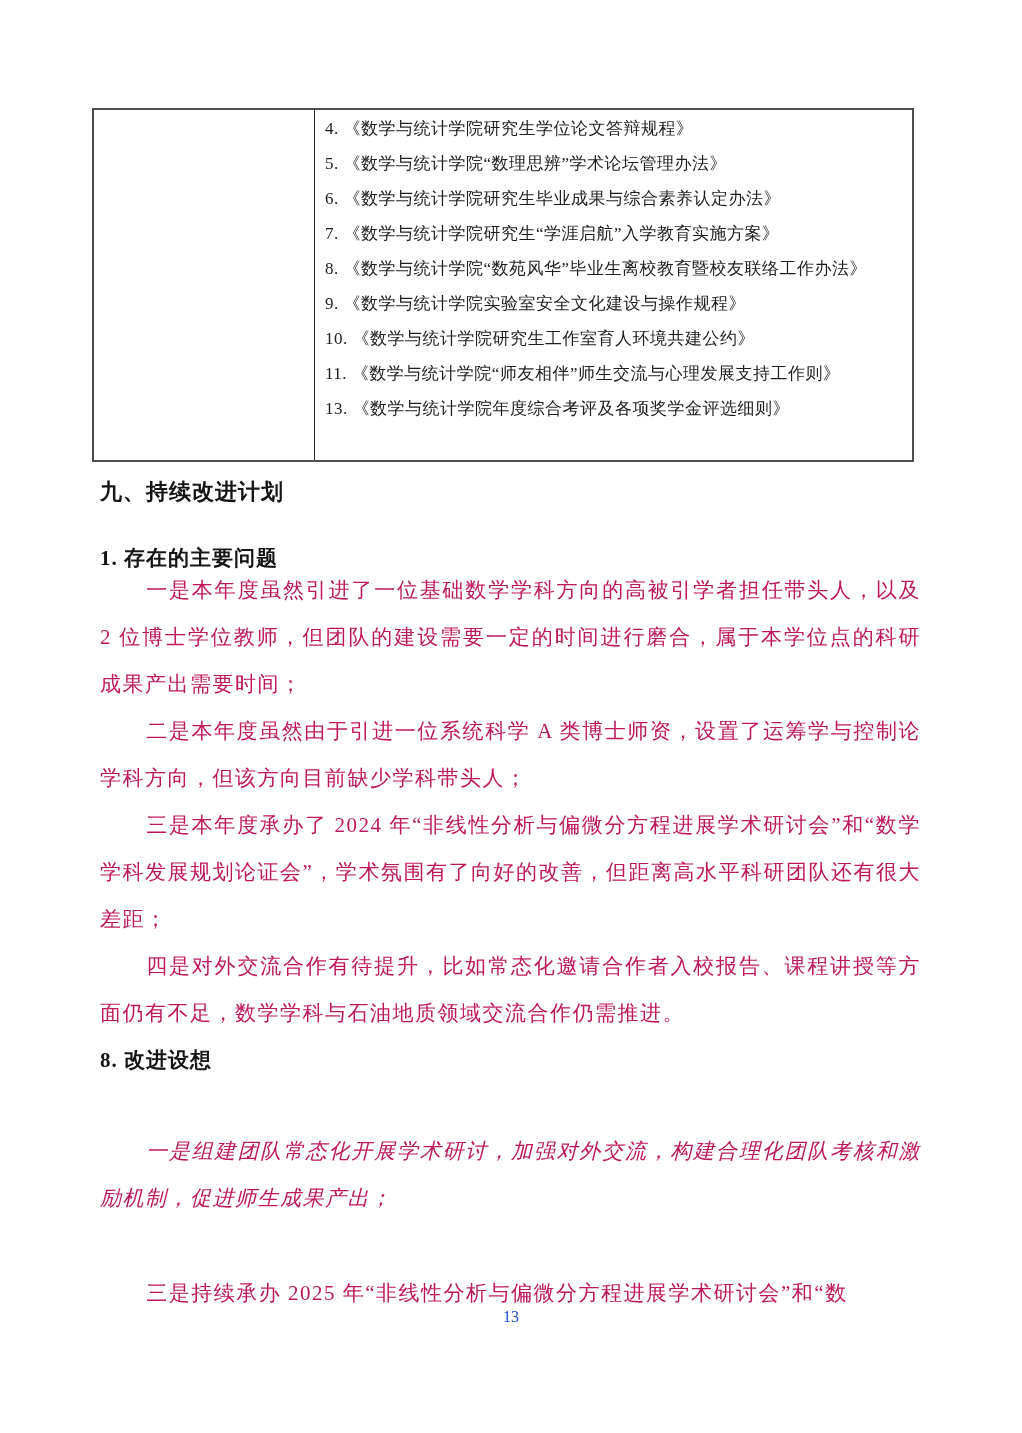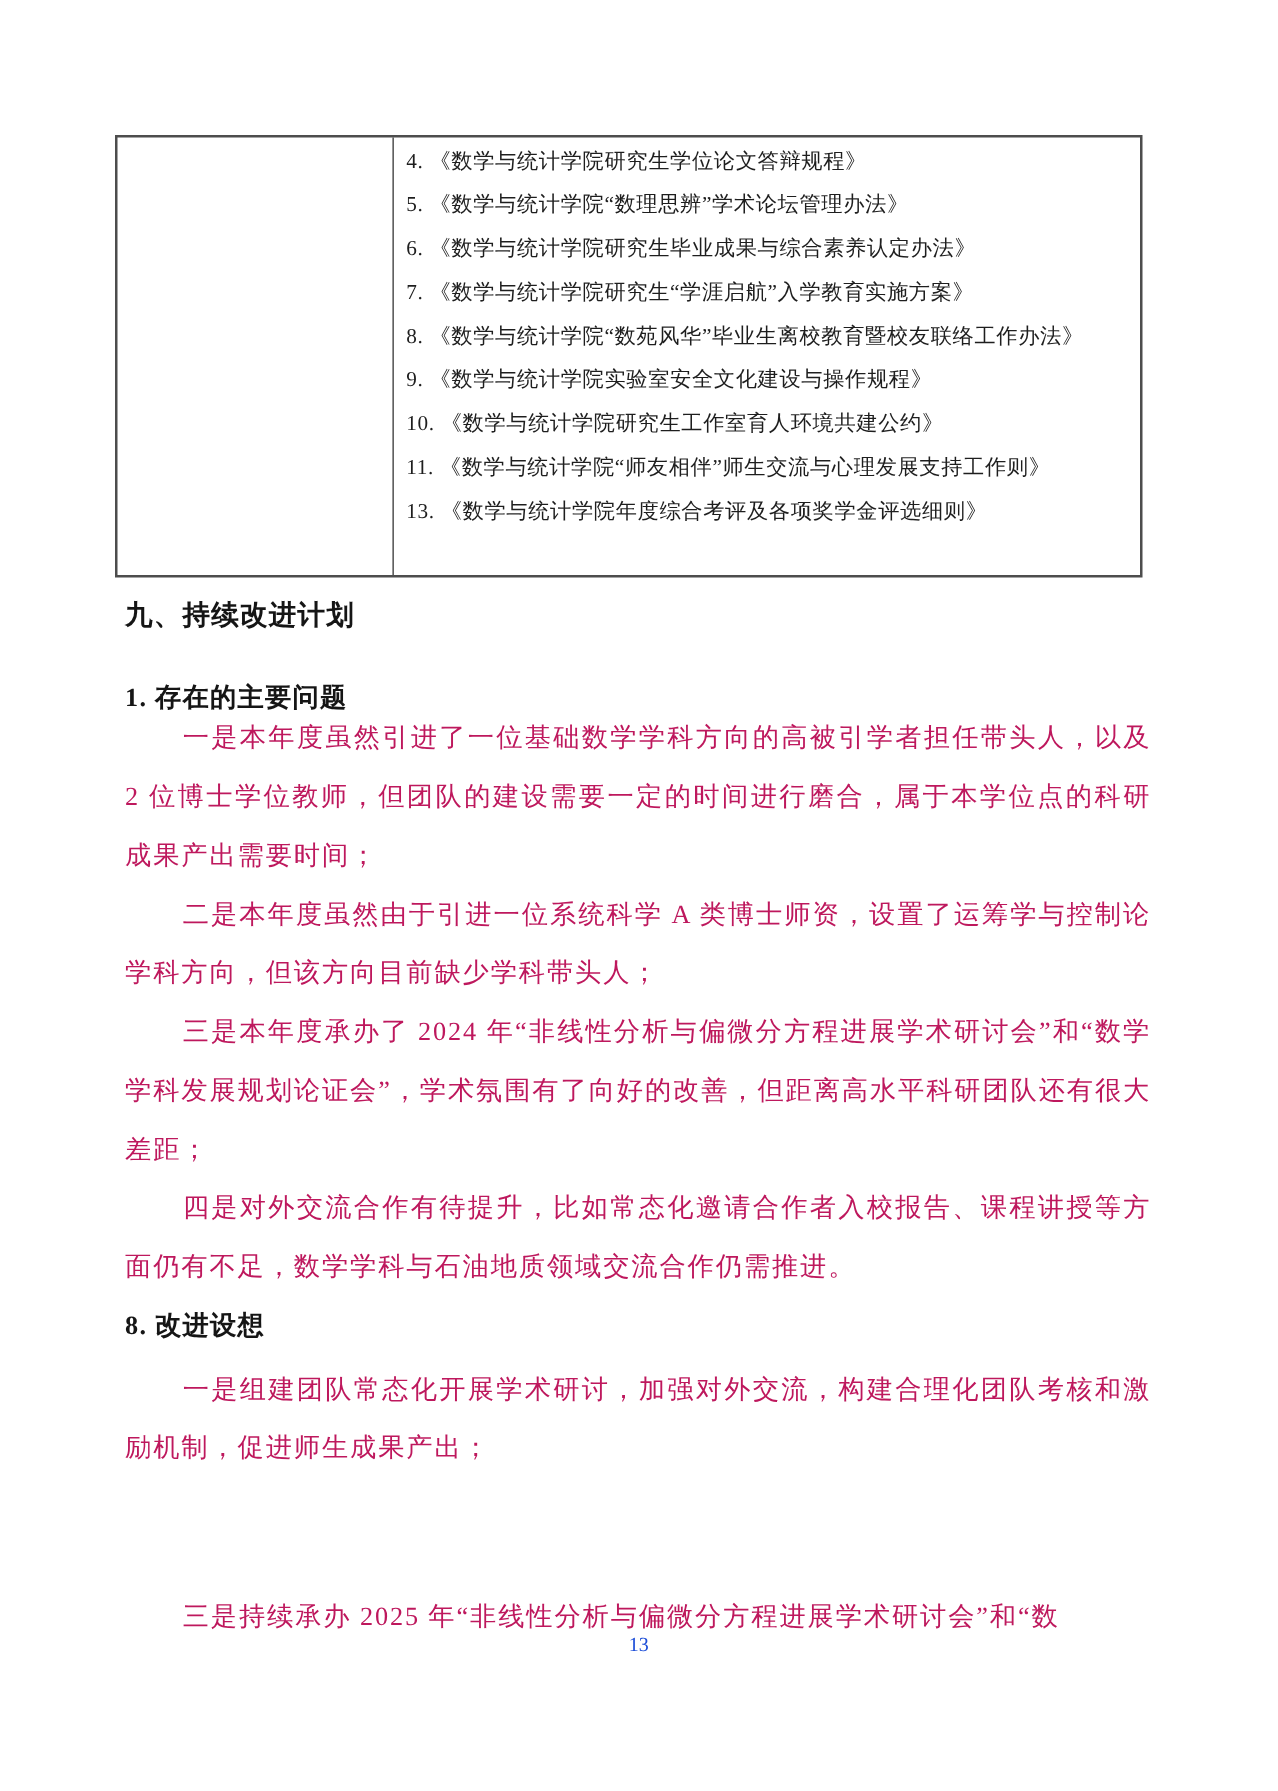--- a/index.html
+++ b/index.html
@@ -115,18 +115,18 @@
 
   <h2 class="sub-heading" style="top: 504px; margin-top: 40px;">1. 存在的主要问题</h2>
 
   <p class="para" style="top: 567px;">一是本年度虽然引进了一位基础数学学科方向的高被引学者担任带头人，以及 2 位博士学位教师，但团队的建设需要一定的时间进行磨合，属于本学位点的科研成果产出需要时间；</p>
   <p class="para" style="top: 708px;">二是本年度虽然由于引进一位系统科学 A 类博士师资，设置了运筹学与控制论学科方向，但该方向目前缺少学科带头人；</p>
   <p class="para" style="top: 802px;">三是本年度承办了 2024 年“非线性分析与偏微分方程进展学术研讨会”和“数学学科发展规划论证会”，学术氛围有了向好的改善，但距离高水平科研团队还有很大差距；</p>
   <p class="para" style="top: 943px;">四是对外交流合作有待提升，比如常态化邀请合作者入校报告、课程讲授等方面仍有不足，数学学科与石油地质领域交流合作仍需推进。</p>
 
   <h2 class="sub-heading" style="top: 1046px;">8. 改进设想</h2>
 
-  <p class="para" style="top: 1088px;">一是组建团队常态化开展学术研讨，加强对外交流，构建合理化团队考核和激励机制，促进师生成果产出；</p>
+  <p class="para" style="top: 1128px; font-style: italic;">一是组建团队常态化开展学术研讨，加强对外交流，构建合理化团队考核和激励机制，促进师生成果产出；</p>
   <p class="para" style="top: 1270px;">三是持续承办 2025 年“非线性分析与偏微分方程进展学术研讨会”和“数</p>
 
   <div class="page-number">13</div>
 
 </div>
 
 </body></html>

